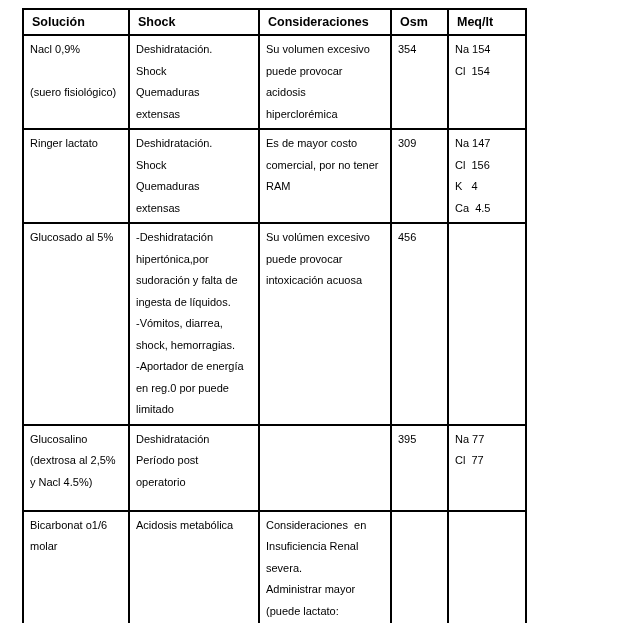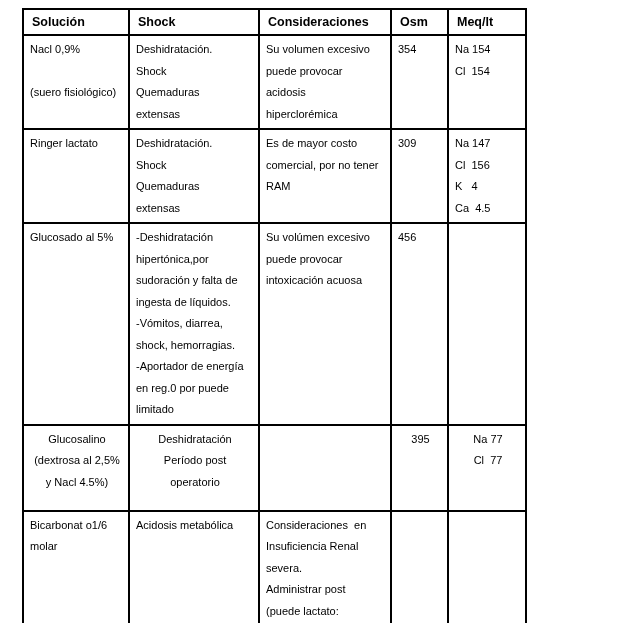--- a/index.html
+++ b/index.html
@@ -45,21 +45,21 @@
     line-height: 20px;
   }
   .line {
     min-height: 21.5px;
     white-space: pre;
   }
   
   tbody tr:nth-child(1) td { height: 80px; }
   tbody tr:nth-child(2) td { height: 79px; margin-top: 12px; }
   tbody tr:nth-child(3) td { height: 185px; }
-  tbody tr:nth-child(4) td { height: 78px; text-align: center; }
+  tbody tr:nth-child(4) td { height: 78px; }
   tbody tr:nth-child(5) td { height: 150px; }
   col.c-solucion        { width: 106px; }
   col.c-usos            { width: 130px; }
   col.c-consideraciones { width: 132px; }
   col.c-osm             { width: 57px; }
   col.c-meq             { width: 78px; }
 </style>
 </head>
 <body>
 
@@ -183,21 +183,21 @@
             <div class="line">Bicarbonat o1/6</div>
             <div class="line">molar</div>
           </td>
           <td>
             <div class="line">Acidosis metabólica</div>
           </td>
           <td>
             <div class="line">Consideraciones  en</div>
             <div class="line">Insuficiencia Renal</div>
             <div class="line">severa.</div>
-            <div class="line">Administrar post</div>
+            <div class="line">Administrar mayor</div>
             <div class="line">(puede lactato:</div>
             <div class="line">irritación local,</div>
           </td>
           <td></td>
           <td></td>
         </tr>
       </tbody>
   </table>
 </div>
 

